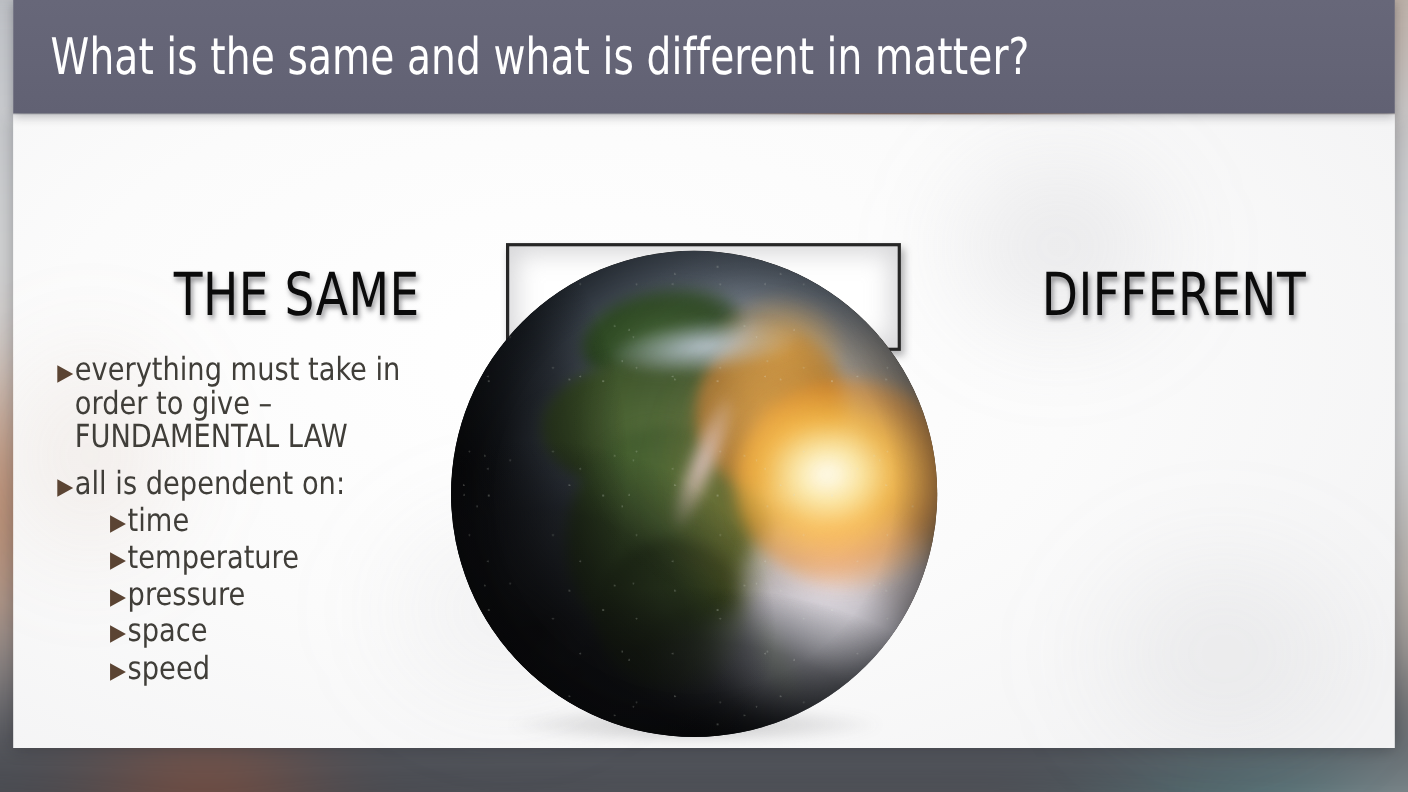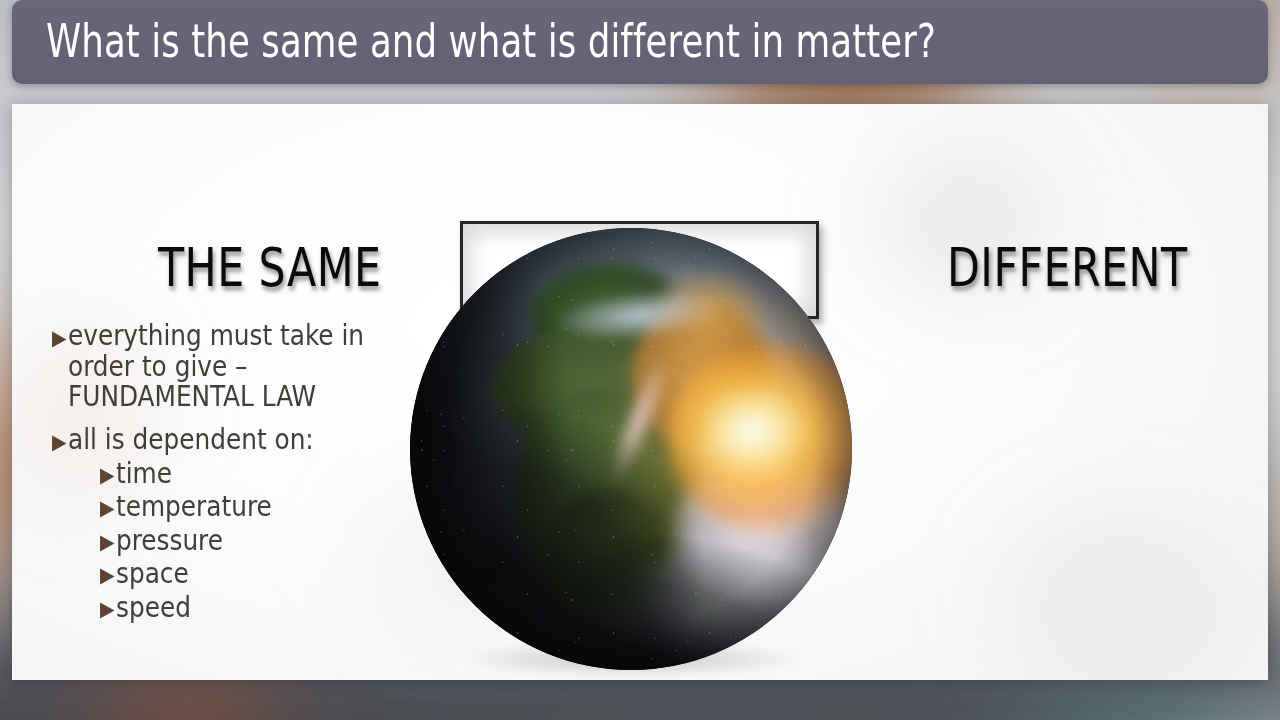--- a/index.html
+++ b/index.html
@@ -101,26 +101,25 @@
   .ghost-b { left: 300px; top: 330px; width: 300px; height: 240px; background: radial-gradient(ellipse at 50% 50%, rgba(160,160,170,0.13) 0%, rgba(160,160,170,0) 72%); }
   .ghost-c { left: 940px; top: 360px; width: 320px; height: 260px; background: radial-gradient(ellipse at 50% 50%, rgba(150,152,160,0.14) 0%, rgba(150,152,160,0) 72%); }
   .ghost-d { left: -40px; top: 180px; width: 220px; height: 260px; background: radial-gradient(ellipse at 50% 50%, rgba(180,140,115,0.16) 0%, rgba(180,140,115,0) 72%); }
 
   
   #title-bar {
     position: absolute;
     left: 12px;
     top: 0;
     width: 1256px;
-    height: 84px;
+    height: 103px;
     background: #64647a;
     background: linear-gradient(180deg, #676779 0%, #646476 55%, #616173 100%);
     box-shadow: 0 2px 9px rgba(30,30,40,0.33);
     overflow: hidden;
-    border-radius: 10px;
   }
   #title-text {
     position: absolute;
     left: 34px;
     top: 50%;
     transform: translateY(-52%);
     color: #ffffff;
     font-family: "DejaVu Sans Condensed", "Liberation Sans Narrow", "Liberation Sans", sans-serif;
     font-size: 46px;
     font-weight: 300;

